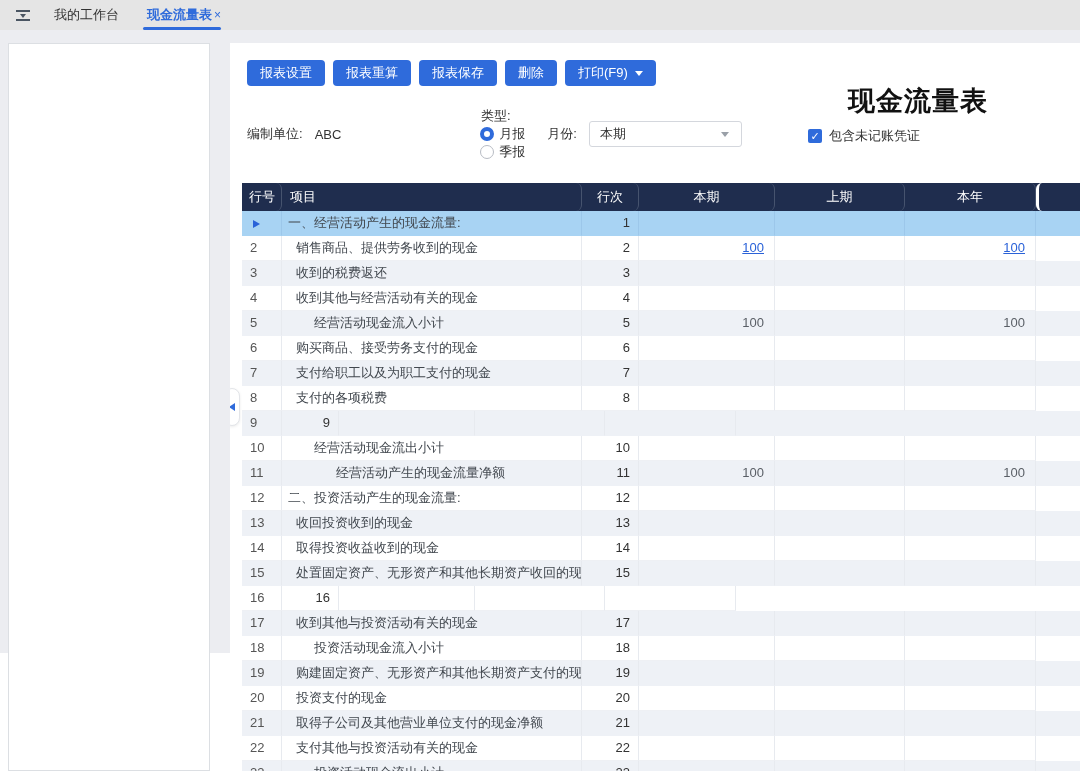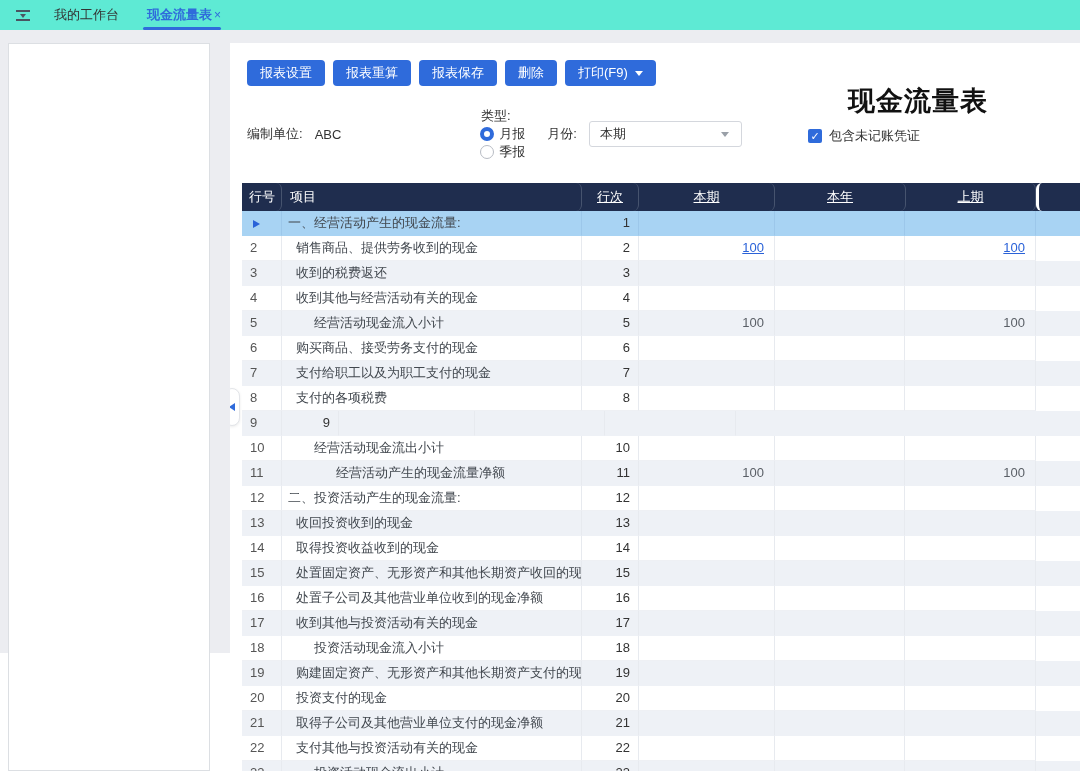--- a/index.html
+++ b/index.html
@@ -6,21 +6,21 @@
   html,body { width:1080px; height:771px; overflow:hidden; }
   body {
     font-family:"Liberation Sans","DejaVu Sans",sans-serif;
     font-size:13px; color:#333; background:#fff; position:relative;
   }
   :root{
     --accent:#2f6bdb; --hdr:#1f2d4e; --sel:#a8d3f3; --stripe:#eef1f6;
   }
 
   
-  .tabbar{ position:absolute; left:0; top:0; width:1080px; height:30px; background:#5eead4; display:flex; align-items:center; }
+  .tabbar{ position:absolute; left:0; top:0; width:1080px; height:30px; background:#e5e5e5; display:flex; align-items:center; }
   .menu-icon{ width:14px; height:12px; margin:0 10px 0 16px; position:relative; cursor:pointer; }
   .menu-icon .b1{ position:absolute; left:0; top:1px; width:14px; height:2px; background:#4a5562; }
   .menu-icon .b2{ position:absolute; left:0; top:10px; width:14px; height:2px; background:#4a5562; }
   .menu-icon .tri{ position:absolute; left:4px; top:5px; width:0; height:0; border-left:3.5px solid transparent; border-right:3.5px solid transparent; border-top:4px solid #4a5562; }
   .tab{ padding:0 14px; height:30px; line-height:30px; color:#333; cursor:pointer; position:relative; white-space:nowrap; }
   .tab.active{ color:var(--accent); font-weight:bold; }
   .tab.active .underline{ position:absolute; left:10px; right:14px; bottom:0; height:3px; border-radius:2px; background:var(--accent); }
   .tab .close{ font-weight:normal; margin-left:2px; font-size:12px; color:var(--accent); cursor:pointer; }
 
   
@@ -50,21 +50,21 @@
   .select .sel-caret{ position:absolute; right:12px; width:0; height:0; border-left:4px solid transparent; border-right:4px solid transparent; border-top:5px solid #9aa0a8; }
   .checkbox-row{ position:absolute; left:578px; top:84px; display:flex; align-items:center; cursor:pointer; }
   .checkbox{ width:14px; height:14px; background:var(--accent); border-radius:2px; margin-right:7px; color:#fff; font-size:11px; line-height:14px; text-align:center; }
 
   
   .grid{ position:absolute; left:12px; top:140px; width:838px; height:588px; overflow:hidden; font-size:13px; }
   .grid-header{ display:flex; height:28px; background:var(--hdr); color:#fff; }
   .hcell{ display:flex; align-items:center; height:28px; border-right:1px solid #46536e;border-radius:6px; }
   .hcell:nth-child(1){ justify-content:flex-start; padding-left:7px; }
   .hcell:nth-child(2){ justify-content:flex-start; padding-left:8px; }
-  .hcell:nth-child(n+3){ justify-content:center;text-decoration:underline; }
+  .hcell:nth-child(n+3){ justify-content:center; }
   .hcell.filler{ border-right:none; border-left:3px solid #fff; flex:1; }
   .grid-body .row{ display:flex; height:25px; background:#fff; cursor:pointer; }
   .grid-body .row.stripe{ background:var(--stripe); }
   .grid-body .row.selected{ background:var(--sel); }
   .cell{ height:25px; line-height:24px; border-right:1px solid #e7eaef; border-bottom:1px solid #eef0f4; overflow:hidden; white-space:nowrap; }
   .row.stripe .cell{ border-bottom:1px solid var(--stripe); }
   .row.selected .cell{ border-bottom:1px solid var(--sel); border-right:1px solid #9cc7ea; }
   .c-no{ padding-left:8px; color:#555; }
   .c-item{ color:#41474e; }
   .c-num{ text-align:right; padding-right:8px; color:#333; }
@@ -133,22 +133,22 @@
       <span class="checkbox">✓</span>
       <span>包含未记账凭证</span>
     </div>
 
     <div class="grid">
       <div class="grid-header">
           <div class="hcell" style="width: 40px;">行号</div>
           <div class="hcell" style="width: 300px;">项目</div>
           <div class="hcell" style="width: 57px;">行次</div>
           <div class="hcell" style="width: 136px;">本期</div>
+          <div class="hcell" style="width: 130px;">上期</div>
           <div class="hcell" style="width: 131px;">本年</div>
-          <div class="hcell" style="width: 130px;">上期</div>
           <div class="hcell filler"></div>
         </div>
       <div class="grid-body">
           <div class="row selected">
             <div class="cell c-no" style="width: 40px;"><span class="sel-arrow"></span></div>
             <div class="cell c-item" style="width: 300px; padding-left: 6px;">一、经营活动产生的现金流量:</div>
             <div class="cell c-num" style="width: 57px;">1</div>
             <div class="cell c-val" style="width: 136px;"></div>
             <div class="cell c-val" style="width: 130px;"></div>
             <div class="cell c-val" style="width: 131px;"></div>
@@ -259,21 +259,20 @@
           <div class="row stripe">
             <div class="cell c-no" style="width: 40px;">15</div>
             <div class="cell c-item" style="width: 300px; padding-left: 14px;">处置固定资产、无形资产和其他长期资产收回的现金...</div>
             <div class="cell c-num" style="width: 57px;">15</div>
             <div class="cell c-val" style="width: 136px;"></div>
             <div class="cell c-val" style="width: 130px;"></div>
             <div class="cell c-val" style="width: 131px;"></div>
           </div>
           <div class="row">
             <div class="cell c-no" style="width: 40px;">16</div>
-            <div class="cell c-item" style="width: 300px; padding-left: 14px;">处置子公司及其他营业单位收到的现金净额</div>
             <div class="cell c-num" style="width: 57px;">16</div>
             <div class="cell c-val" style="width: 136px;"></div>
             <div class="cell c-val" style="width: 130px;"></div>
             <div class="cell c-val" style="width: 131px;"></div>
           </div>
           <div class="row stripe">
             <div class="cell c-no" style="width: 40px;">17</div>
             <div class="cell c-item" style="width: 300px; padding-left: 14px;">收到其他与投资活动有关的现金</div>
             <div class="cell c-num" style="width: 57px;">17</div>
             <div class="cell c-val" style="width: 136px;"></div>

